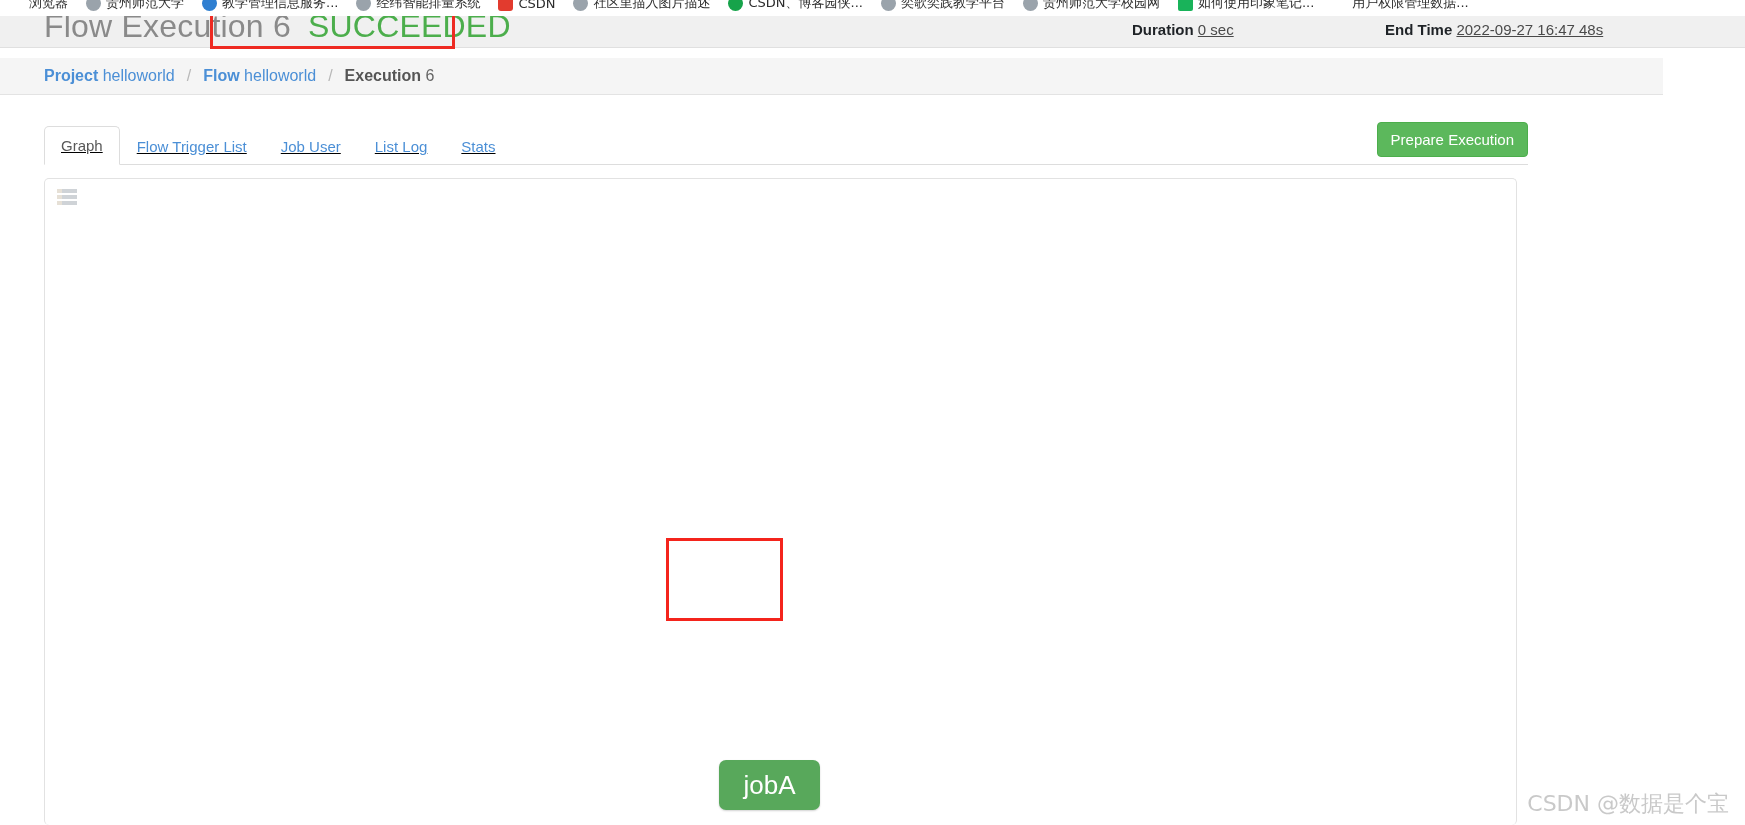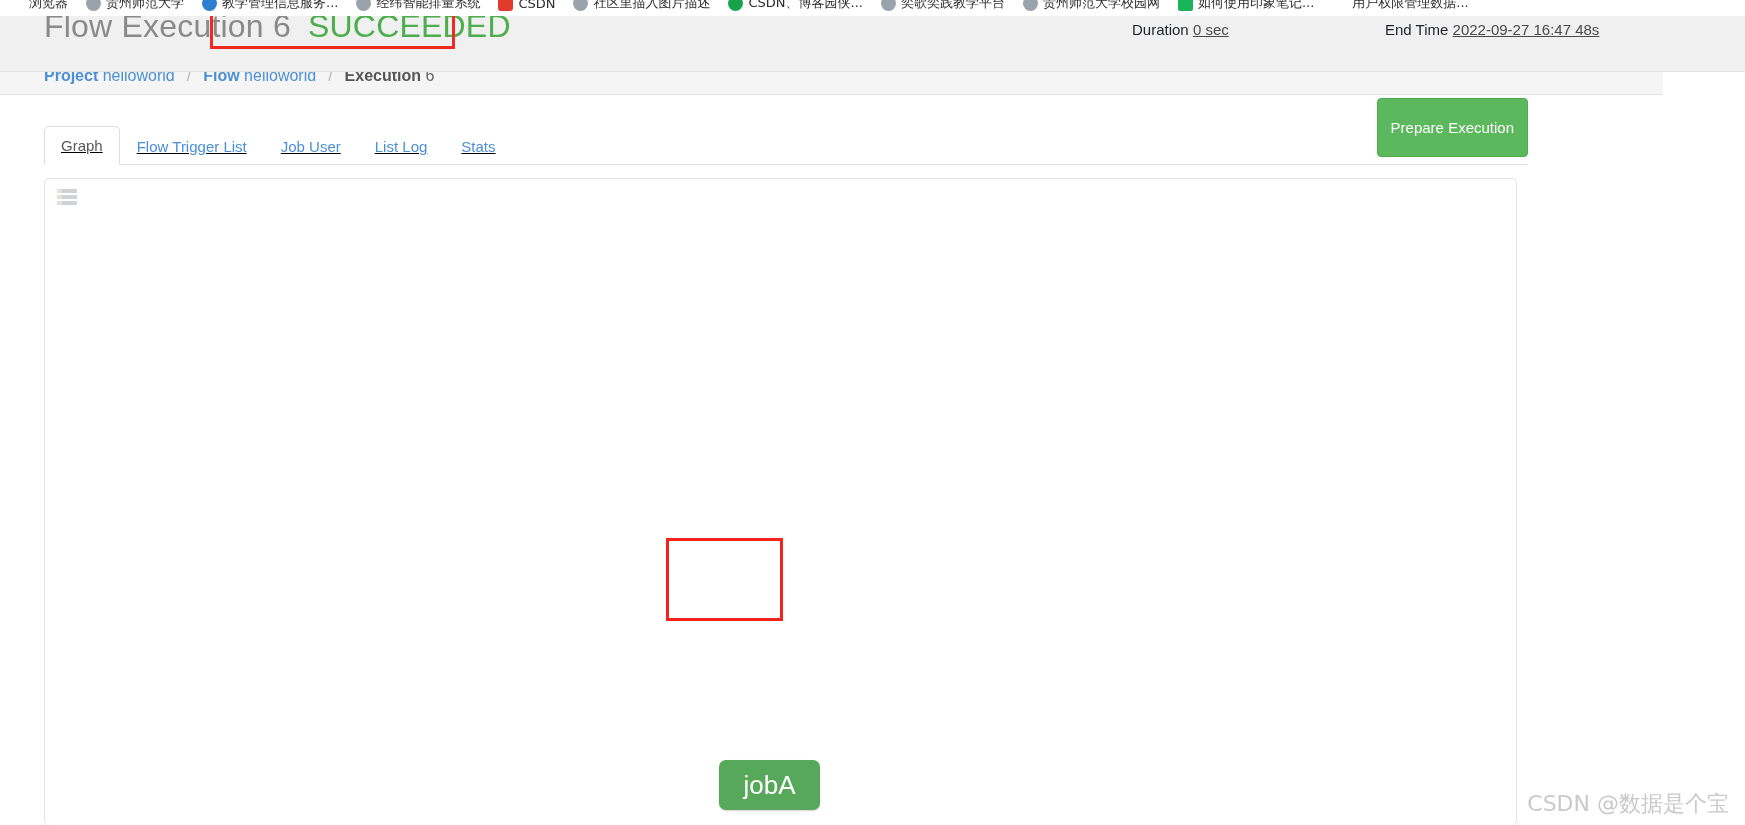--- a/index.html
+++ b/index.html
@@ -46,21 +46,21 @@
   .bm-ico.blue { background: #2f7fd1; }
   .bm-ico.red  { background: #e23b2e; border-radius: 3px; }
   .bm-ico.green{ background: #16a34a; }
   .bm-ico.greenSq{ background: #19b35a; border-radius: 2px; }
   .bm-ico.plain{ background: transparent; }
 
   
   .summary-bar {
     position: absolute;
     top: 0px; left: 0;
-    width: 1745px; height: 72px;
+    width: 1745px; height: 48px;
     background: #f0f0f0;
     border-bottom: 1px solid #e0e0e0;
     z-index: 10;
   }
   .exec-title {
     position: absolute;
     left: 44px; top: 8px;
     font-size: 32px;
     color: #8a8a8a;
     font-weight: 400;
@@ -79,21 +79,21 @@
     z-index: 25;
     pointer-events: none;
   }
   .meta-col {
     position: absolute;
     font-size: 15px;
     color: #333;
     white-space: nowrap;
     line-height: 23px;
   }
-  .meta-col b { color: #1f2327; font-weight: normal; }
+  .meta-col b { color: #1f2327; font-weight: bold; }
   .meta-col span { color: #4a4a4a; text-decoration: underline; }
   .meta-left  { left: 1132px; top: -5px; }
   .meta-right { left: 1385px; top: -5px; }
 
   
   .breadcrumb {
     position: absolute;
     top: 58px; left: 0;
     width: 1663px; height: 37px;
     background: #f5f5f5;
@@ -140,21 +140,21 @@
     border-radius: 5px 5px 0 0;
   }
   .prepare-btn {
     position: absolute;
     right: 0px; bottom: 7px;
     background: #5cb85c;
     border: 1px solid #4cae4c;
     border-radius: 4px;
     color: #ffffff;
     font-size: 15px;
-    padding: 20px 13px;
+    padding: 8px 13px;
     cursor: pointer;
     white-space: nowrap;
   }
 
   
   .graph-panel {
     position: absolute;
     top: 178px; left: 44px;
     width: 1473px; height: 647px;
     background: #ffffff;

